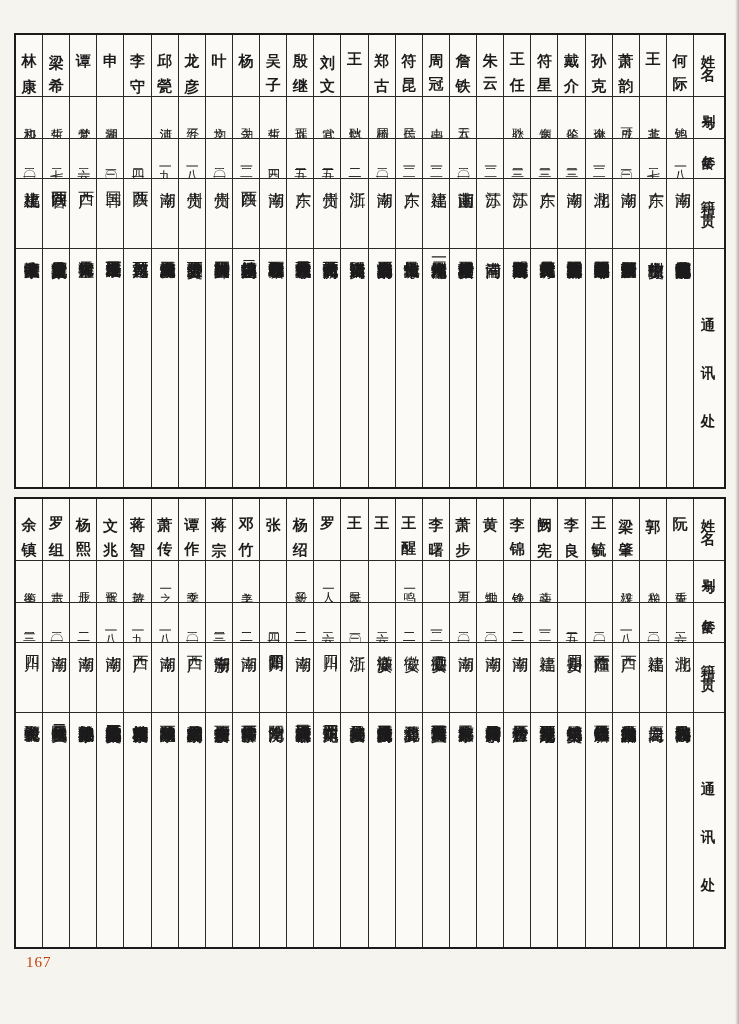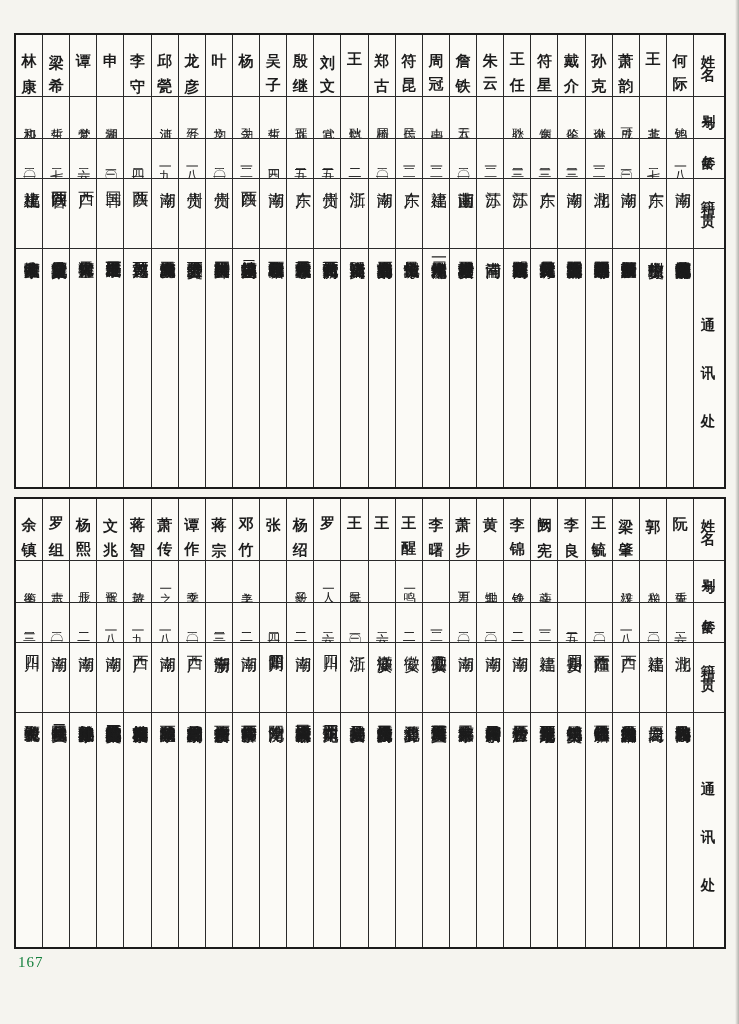--- a/index.html
+++ b/index.html
@@ -24,21 +24,21 @@
   .c-name{font-weight:bold;font-size:15px;line-height:1;text-align:center;
     text-align-last:justify;text-justify:inter-character;padding:6px 6px 6px 0;}
   .c-hao{font-size:12.5px;line-height:1;text-align:center;padding:4px 6px 4px 0;}
   .c-age{font-size:13px;line-height:1;text-align:center;padding:3px 6px 3px 0;}
   .h-cell{font-weight:bold;text-align:start;}
   .h-cell.r0{font-size:14.5px;padding-top:9px;padding-right:7px;letter-spacing:11px;}
   .h-cell.r1{font-size:13.5px;padding-top:6px;padding-right:7px;letter-spacing:3px;}
   .h-cell.r2{font-size:13.5px;padding-top:5px;padding-right:7px;letter-spacing:1px;}
   .h-cell.r3{font-size:14.5px;padding-top:9px;padding-right:7px;letter-spacing:15px;}
   .h-cell.r4{font-size:14.5px;padding-top:56px;padding-right:7px;letter-spacing:48px;}
-  .page-number{position:absolute;left:18px;top:954px;font-size:15px;color:#15803d;
+  .page-number{position:absolute;left:26px;top:954px;font-size:15px;color:#c2410c;
     letter-spacing:1px;text-align:center;}
 </style>
 </head>
 <body>
 
 <div class="page">
   <div class="tbl" id="tbl-top">
       <div class="col header-col">
         <div class="cell h-cell r0">姓名</div>
         <div class="cell h-cell r1">别号</div>

